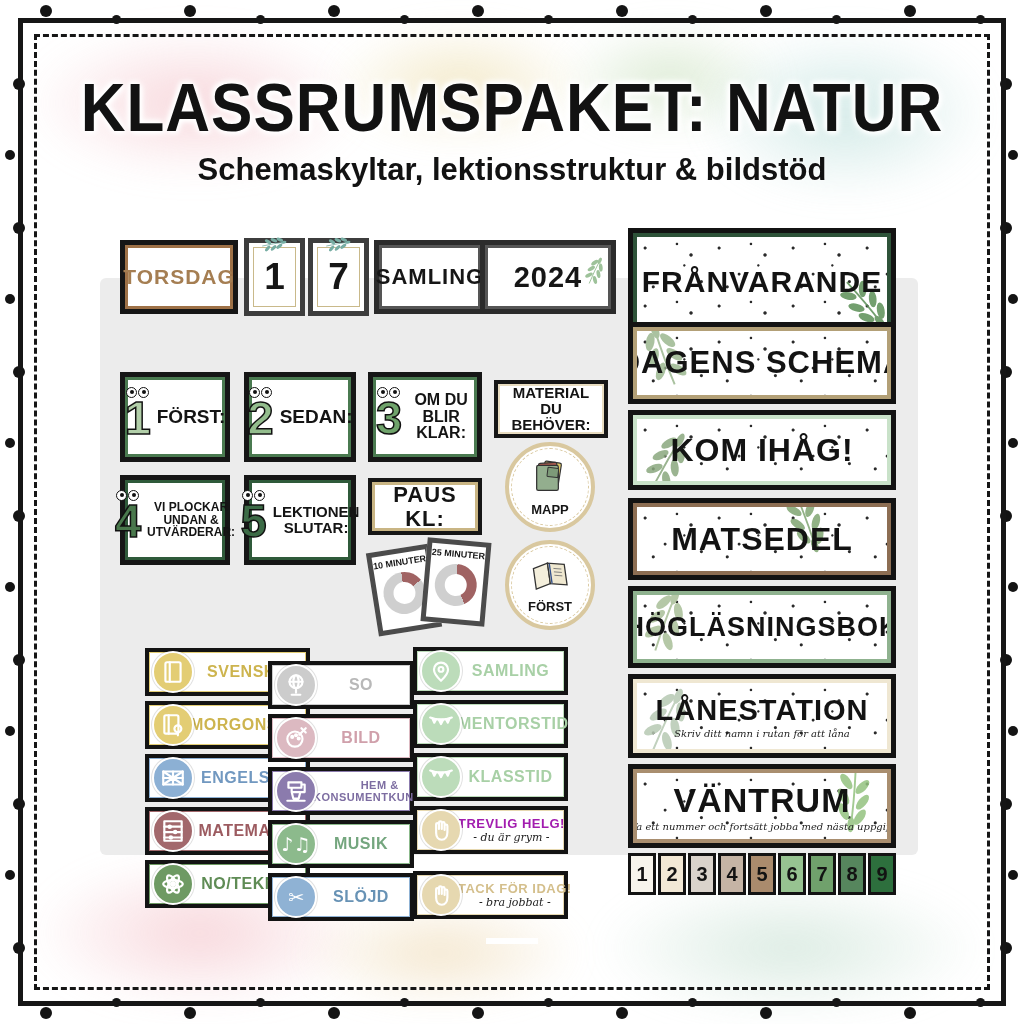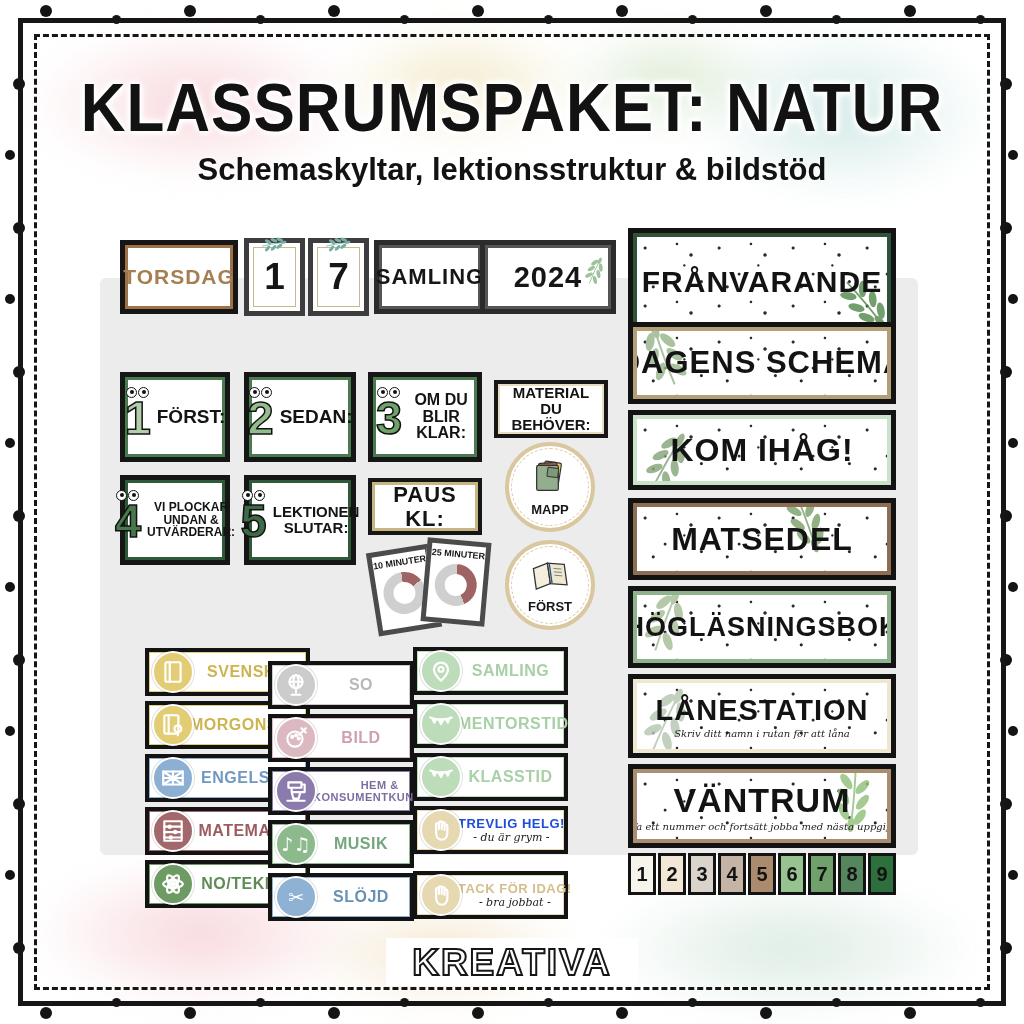--- a/index.html
+++ b/index.html
@@ -489,21 +489,21 @@
       </div>
     </div>
     <div class="subj-card" style="top: 159px; height: 48px;">
       <div class="subj-in" style="border-color: rgb(230, 216, 176);">
         <div class="subj-circle" style="background: rgb(230, 216, 176);">
           <svg viewBox="0 0 24 24" fill="none" stroke="currentColor" stroke-width="2" stroke-linecap="round" stroke-linejoin="round">
             <path d="M7.5 12V7a1.3 1.3 0 0 1 2.6 0v4M10.1 11V5.2a1.3 1.3 0 0 1 2.6 0V11M12.7 11V6a1.3 1.3 0 0 1 2.6 0v6M15.3 12V8.2a1.3 1.3 0 0 1 2.6 0V14c0 4-2 7-5.2 7s-5.2-2.6-5.2-6.4V10"></path>
           </svg>
         </div>
         <div class="subj-text-wrap">
-          <div class="subj-label" style="color: #1d4ed8; font-size: 13px;">TREVLIG HELG!</div>
+          <div class="subj-label" style="color: #a21caf; font-size: 13px;">TREVLIG HELG!</div>
           <div class="subj-sub">- du är grym -</div>
         </div>
       </div>
     </div>
     <div class="subj-card" style="top: 224px; height: 48px;">
       <div class="subj-in" style="border-color: rgb(230, 216, 176);">
         <div class="subj-circle" style="background: rgb(230, 216, 176);">
           <svg viewBox="0 0 24 24" fill="none" stroke="currentColor" stroke-width="2" stroke-linecap="round" stroke-linejoin="round">
             <path d="M7.5 12V7a1.3 1.3 0 0 1 2.6 0v4M10.1 11V5.2a1.3 1.3 0 0 1 2.6 0V11M12.7 11V6a1.3 1.3 0 0 1 2.6 0v6M15.3 12V8.2a1.3 1.3 0 0 1 2.6 0V14c0 4-2 7-5.2 7s-5.2-2.6-5.2-6.4V10"></path>
           </svg>
@@ -664,21 +664,20 @@
     </div>
     <div class="ntile" style="background: rgb(86, 134, 93);">
       <span>8</span>
     </div>
     <div class="ntile" style="background: rgb(45, 111, 61);">
       <span>9</span>
     </div>
   </div>
 
 <div class="logo">
-  <div class="logo-main">KREATIVA</div>
 </div>
 
 <div class="dot" style="left: 40px; top: 5px; width: 12px; height: 12px;"></div>
 <div class="dot" style="left: 112px; top: 15px; width: 9px; height: 9px;"></div>
 <div class="dot" style="left: 184px; top: 5px; width: 12px; height: 12px;"></div>
 <div class="dot" style="left: 256px; top: 15px; width: 9px; height: 9px;"></div>
 <div class="dot" style="left: 328px; top: 5px; width: 12px; height: 12px;"></div>
 <div class="dot" style="left: 400px; top: 15px; width: 9px; height: 9px;"></div>
 <div class="dot" style="left: 472px; top: 5px; width: 12px; height: 12px;"></div>
 <div class="dot" style="left: 544px; top: 15px; width: 9px; height: 9px;"></div>

